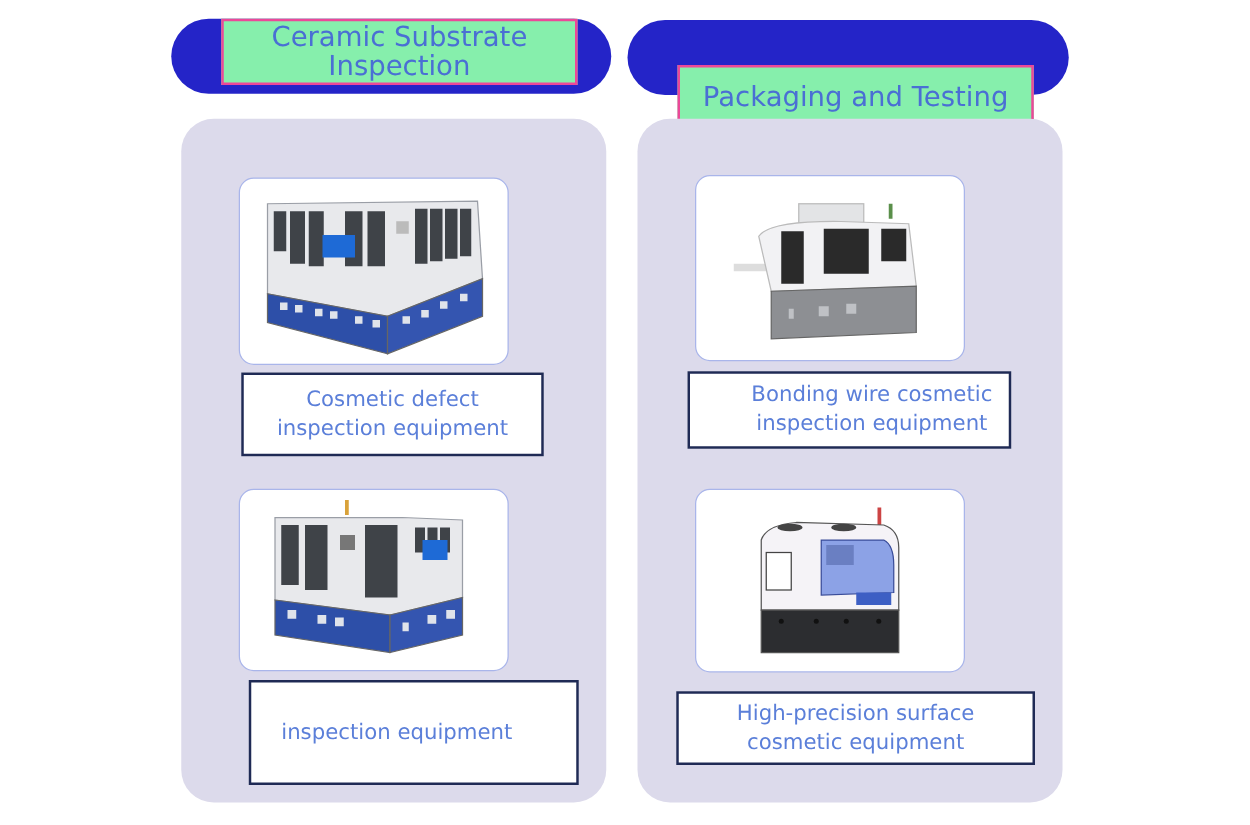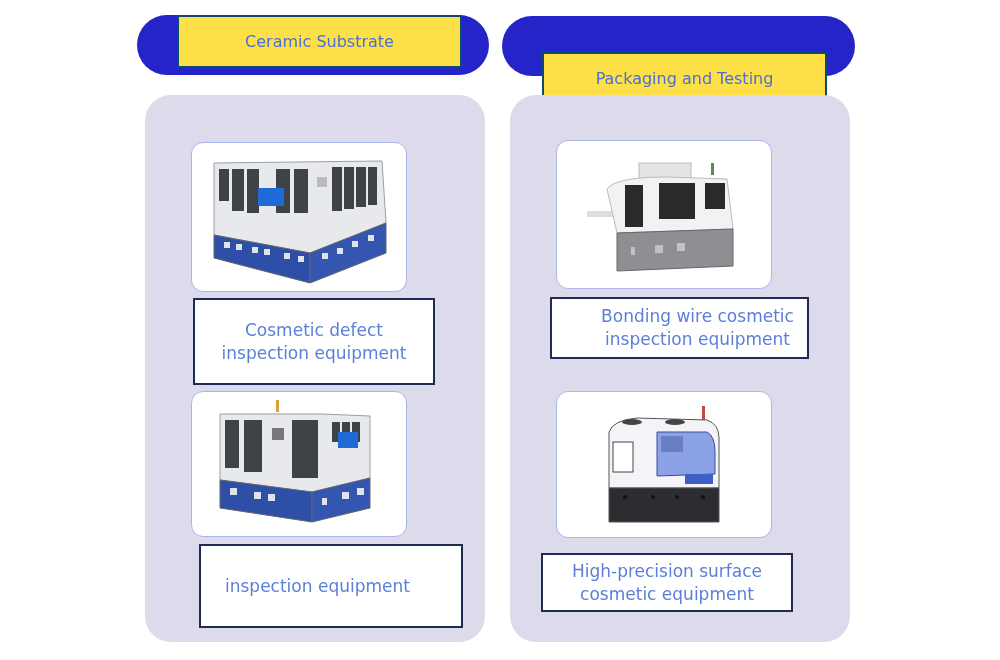--- a/index.html
+++ b/index.html
@@ -1,31 +1,32 @@
 <!DOCTYPE html>
 <html><head>
 <meta charset="utf-8">
 <style>
   html,body{margin:0;padding:0;background:#ffffff;}
   body{width:1000px;height:660px;position:relative;overflow:hidden;font-family:"DejaVu Sans","Liberation Sans",sans-serif;}
   .pill{position:absolute;height:60px;background:#2424c8;border-radius:30px;}
-  .pill-box{position:absolute;background:#fde047;border:2px solid #0c4a6e;box-sizing:border-box;display:flex;align-items:center;justify-content:center;text-align:center;color:#4a6fd4;font-size:16px;line-height:23px;font-weight:500;}
+  .pill-box{position:absolute;background:#86efac;border:2px solid #ec4899;box-sizing:border-box;display:flex;align-items:center;justify-content:center;text-align:center;color:#4a6fd4;font-size:22px;line-height:23px;font-weight:500;}
   .panel{position:absolute;background:#dcdaeb;border-radius:26px;}
   .photo{position:absolute;background:#fff;border:1px solid #a9b5ea;border-radius:12px;box-sizing:border-box;overflow:hidden;}
   .label{position:absolute;background:#fff;border:2px solid #1f2a55;box-sizing:border-box;display:flex;align-items:center;justify-content:center;text-align:center;color:#5b7fd9;font-size:17px;line-height:23px;}
   .label span{display:block;}
   svg{display:block;}
 </style>
 </head>
 <body>
 
 <div class="pill" style="left:137px;top:15px;width:352px;"></div>
 <div class="pill-box" style="left:177px;top:15px;width:285px;height:53px;">
   <div>
     <span style="display:block">Ceramic Substrate</span>
+    <span style="display:block">Inspection</span>
   </div>
 </div>
 
 <div class="pill" style="left:502px;top:16px;width:353px;"></div>
 <div class="pill-box" style="left:542px;top:17px;width:285px;height:52px;margin-top:35px;">
   <div>
     <span style="display:block">Packaging and Testing</span>
   </div>
 </div>
 
@@ -56,21 +57,21 @@
         <rect x="72" y="106" width="6" height="6"></rect>
       <rect x="92" y="110" width="6" height="6"></rect>
         <rect x="106" y="113" width="6" height="6"></rect>
       <rect x="130" y="110" width="6" height="6"></rect>
         <rect x="145" y="105" width="6" height="6"></rect>
         <rect x="160" y="98" width="6" height="6"></rect>
         <rect x="176" y="92" width="6" height="6"></rect>
     </g>
   </svg>
 </div>
-<div class="label" style="left:193px;top:298px;width:242px;height:87px;">
+<div class="label" style="left:193px;top:298px;width:242px;height:67px;">
   <div>
     <span>Cosmetic defect</span>
     <span>inspection equipment</span>
   </div>
 </div>
 
 <div class="photo" style="left:191px;top:391px;width:216px;height:146px;">
   <svg width="216" height="146" viewBox="0 0 216 146">
     <rect x="84" y="8" width="3" height="12" fill="#d9a23a"></rect>
     <polygon points="28,22 130,22 178,24 178,86 120,100 28,88" fill="#e8e9ec" stroke="#9a9ea6"></polygon>
@@ -140,18 +141,18 @@
     <rect x="128" y="82" width="28" height="10" fill="#3d5fc4"></rect>
     <polygon points="52,96 162,96 162,130 52,130" fill="#2c2d30" stroke="#555"></polygon>
     <g fill="#111">
       <circle cx="68" cy="105" r="2"></circle>
         <circle cx="96" cy="105" r="2"></circle>
         <circle cx="120" cy="105" r="2"></circle>
         <circle cx="146" cy="105" r="2"></circle>
     </g>
   </svg>
 </div>
-<div class="label" style="left:541px;top:553px;width:252px;height:59px;">
+<div class="label" style="left:541px;top:553px;width:287px;height:59px;">
   <div>
     <span>High-precision surface</span>
     <span>cosmetic equipment</span>
   </div>
 </div>
 
 </body></html>

